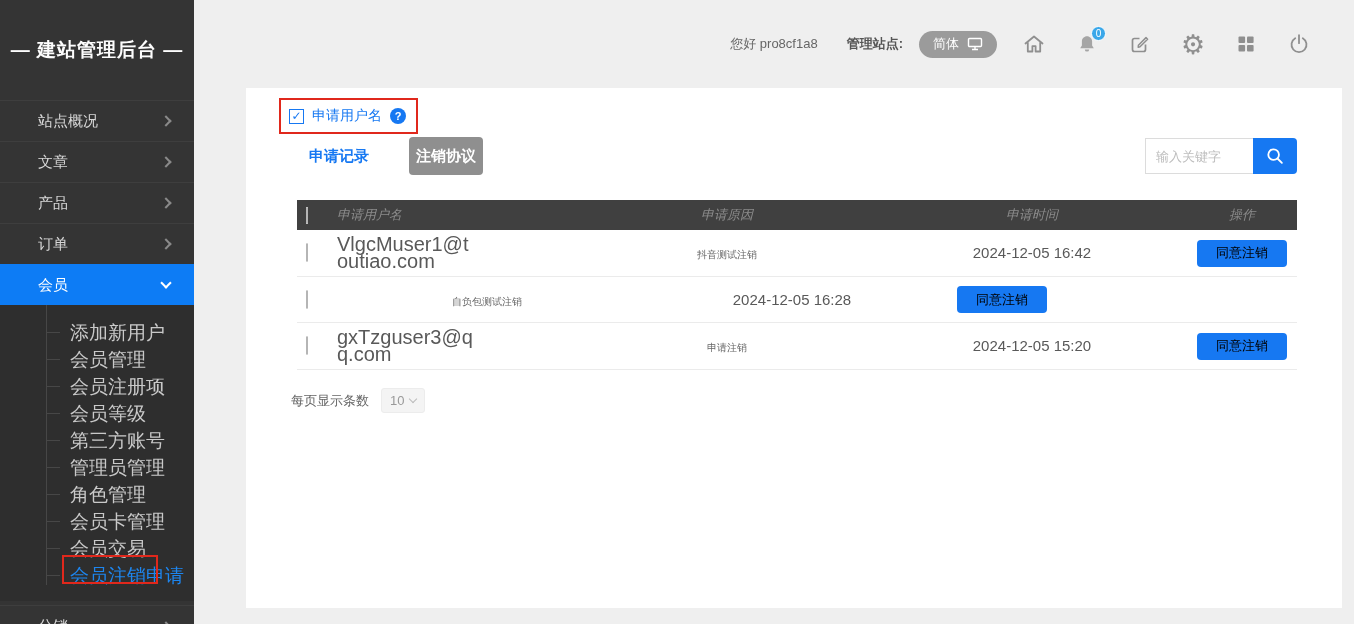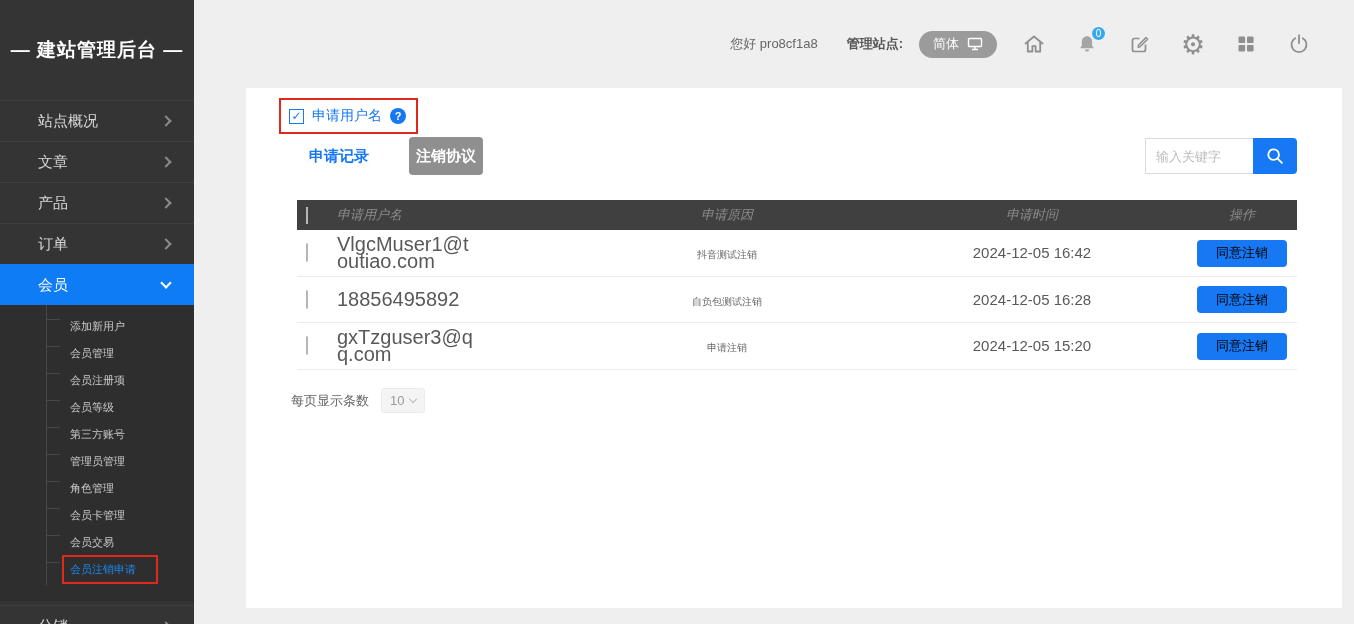--- a/index.html
+++ b/index.html
@@ -15,22 +15,22 @@
   .nav-item { height:41px; display:flex; align-items:center; padding:0 24px 0 38px;
               color:#d8d8d8; font-size:15px; border-top:1px solid #3e3e3e; cursor:pointer; }
   .nav-item .lbl { flex:1; }
   .chev-r { width:8px; height:8px; border-top:2px solid #8a8a8a; border-right:2px solid #8a8a8a;
             transform:rotate(45deg); }
   .chev-d { width:8px; height:8px; border-top:2px solid #fff; border-right:2px solid #fff;
             transform:rotate(135deg); margin-top:-4px; }
   .nav-item.active { background:#0d7cf5; color:#fff; border-top:1px solid #0d7cf5; }
   .submenu { position:relative; background:#2e2e2e; padding:14px 0 12px 0; }
   .submenu .vline { position:absolute; left:46px; top:0; bottom:16px; width:1px; background:#474747; }
-  .sub-item { position:relative; height:27px; display:flex; align-items:flex-start;
-              padding-left:70px; color:#c9c9c9; font-size:11px; cursor:pointer; }
+  .sub-item { position:relative; height:27px; display:flex; align-items:center;
+              padding-left:70px; color:#c9c9c9; font-size:19px; cursor:pointer; }
   .sub-item .dash { position:absolute; left:46px; width:14px; height:1px; background:#474747; }
   .sub-item.active { color:#1d86f0; }
   .redbox-side { position:absolute; left:62px; top:-7px; width:96px; height:29px;
                  border:2px solid #e0281c; pointer-events:none; }
   .nav-item.clipped { border-top:1px solid #3e3e3e; margin-top:4px; height:42px; }
 
   
   .topbar { position:absolute; left:222px; top:0; right:0; height:88px;
             display:flex; align-items:center; justify-content:flex-end;
             padding-right:42px; gap:0; }
@@ -272,21 +272,20 @@
       <div class="trow tbody-row">
         <div class="c-cb"><span class="cbx-empty"></span></div>
         <div class="c-user"><span class="user-txt">VlgcMuser1@toutiao.com</span></div>
         <div class="c-reason"><span class="reason-txt">抖音测试注销</span></div>
         <div class="c-time"><span class="time-txt">2024-12-05 16:42</span></div>
         <div class="c-act"><button class="agree-btn">同意注销</button></div>
       </div>
 
       <div class="trow tbody-row">
         <div class="c-cb"><span class="cbx-empty"></span></div>
-        <div class="c-user"><span class="user-txt">18856495892</span></div>
         <div class="c-reason"><span class="reason-txt">自负包测试注销</span></div>
         <div class="c-time"><span class="time-txt">2024-12-05 16:28</span></div>
         <div class="c-act"><button class="agree-btn">同意注销</button></div>
       </div>
 
       <div class="trow tbody-row">
         <div class="c-cb"><span class="cbx-empty"></span></div>
         <div class="c-user"><span class="user-txt">gxTzguser3@qq.com</span></div>
         <div class="c-reason"><span class="reason-txt">申请注销</span></div>
         <div class="c-time"><span class="time-txt">2024-12-05 15:20</span></div>

